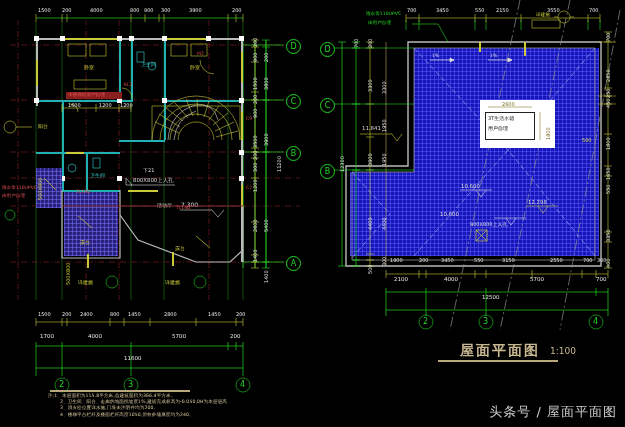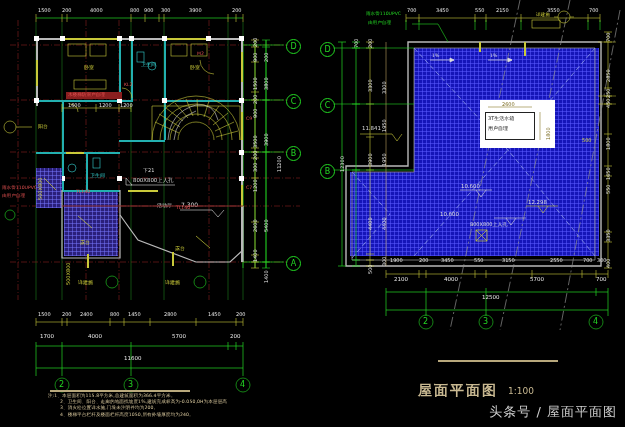--- a/index.html
+++ b/index.html
@@ -701,21 +701,21 @@
     <span class="txt dim6 c-white" style="left:124px;top:277px;">4000</span>
     <span class="txt dim6 c-white" style="left:210px;top:277px;">5700</span>
     <span class="txt dim6 c-white" style="left:276px;top:277px;">700</span>
     <span class="txt dim6 c-white" style="left:162px;top:295px;">12500</span>
 
     <span class="txt c-green" style="left:103px;top:318px;font-size:8px;">2</span>
     <span class="txt c-green" style="left:163px;top:318px;font-size:8px;">3</span>
     <span class="txt c-green" style="left:273px;top:318px;font-size:8px;">4</span>
   </div>
 
-  <div class="abs" style="left:418px;top:340px;margin-top:40px;">
+  <div class="abs" style="left:460px;top:340px;">
     <span class="titleCN2" style="display:inline-block;vertical-align:middle;">屋面平面图</span>
     <span class="scaleTx" style="display:inline-block;vertical-align:middle;margin-left:5px;">1:100</span>
   </div>
   <div class="ulbar" style="left:438px;top:360px;width:120px;"></div>
 
   <span class="wm">头条号 / 屋面平面图</span>
 
 </div>
 
 </body></html>

